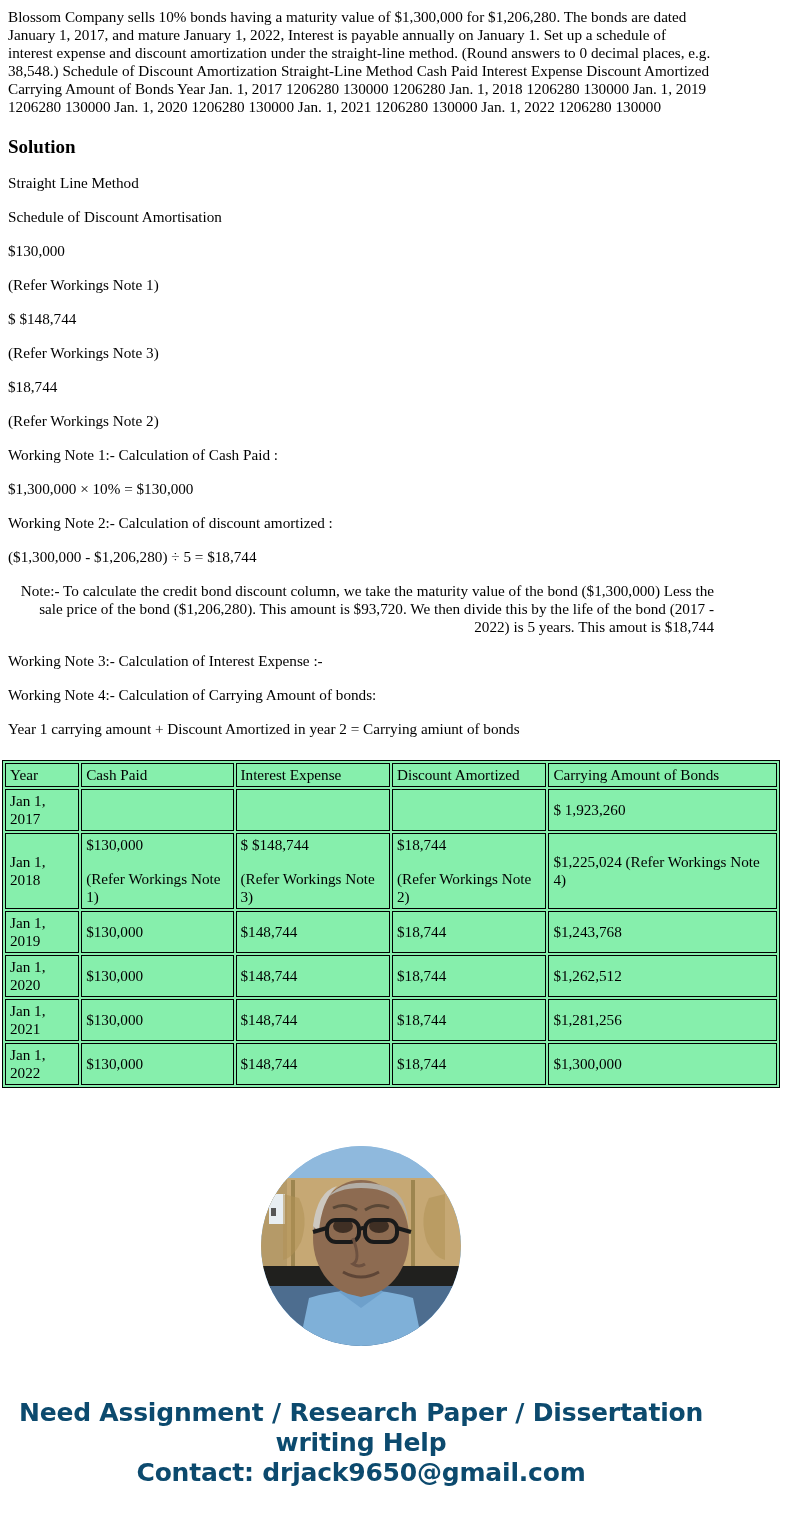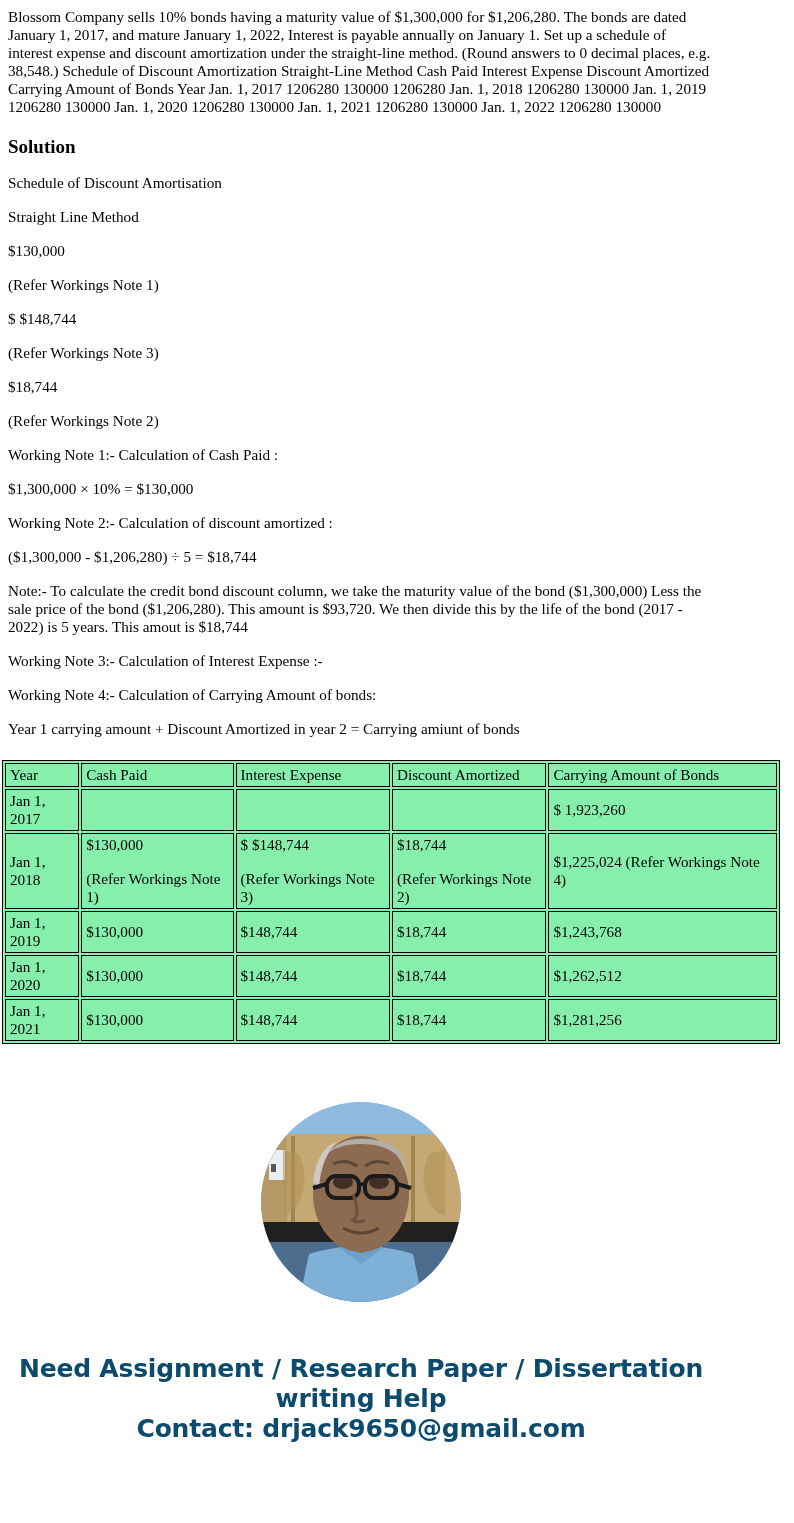--- a/index.html
+++ b/index.html
@@ -34,20 +34,21 @@
     line-height: 22px;
   }
   p.body-line {
     font-size: 15.2px;
     line-height: 18px;
     margin: 16px 0 0 0;
     padding: 0 8px;
   }
   p.body-line.wrap {
     margin-top: 16px;
+    text-align: right;
   }
 
   
   .amort-table {
     margin: 22px 8px 0 2px;
     border-collapse: separate;
     border-spacing: 2px;
     border: 1px solid #000;
     width: 778px;
     table-layout: fixed;
@@ -112,22 +113,22 @@
 </style>
 </head>
 <body>
 
 <div class="page">
 
   <p class="intro">Blossom Company sells 10% bonds having a maturity value of $1,300,000 for $1,206,280. The bonds are dated January 1, 2017, and mature January 1, 2022, Interest is payable annually on January 1. Set up a schedule of interest expense and discount amortization under the straight-line method. (Round answers to 0 decimal places, e.g. 38,548.) Schedule of Discount Amortization Straight-Line Method Cash Paid Interest Expense Discount Amortized Carrying Amount of Bonds Year Jan. 1, 2017 1206280 130000 1206280 Jan. 1, 2018 1206280 130000 Jan. 1, 2019 1206280 130000 Jan. 1, 2020 1206280 130000 Jan. 1, 2021 1206280 130000 Jan. 1, 2022 1206280 130000</p>
 
   <h2 class="solution-heading">Solution</h2>
 
+  <p class="body-line">Straight Line Method</p>
   <p class="body-line">Schedule of Discount Amortisation</p>
-  <p class="body-line">Straight Line Method</p>
   <p class="body-line">$130,000</p>
   <p class="body-line">(Refer Workings Note 1)</p>
   <p class="body-line">$ $148,744</p>
   <p class="body-line">(Refer Workings Note 3)</p>
   <p class="body-line">$18,744</p>
   <p class="body-line">(Refer Workings Note 2)</p>
   <p class="body-line">Working Note 1:- Calculation of Cash Paid :</p>
   <p class="body-line">$1,300,000 × 10% = $130,000</p>
   <p class="body-line">Working Note 2:- Calculation of discount amortized :</p>
   <p class="body-line">($1,300,000 - $1,206,280) ÷ 5 = $18,744</p>
@@ -192,20 +193,27 @@
         <td>$148,744</td>
         <td>$18,744</td>
         <td>$1,262,512</td>
       </tr>
       <tr class="r-plain">
         <td>Jan 1, 2021</td>
         <td>$130,000</td>
         <td>$148,744</td>
         <td>$18,744</td>
         <td>$1,281,256</td>
+      </tr>
+      <tr class="r-plain">
+        <td>Jan 1, 2022</td>
+        <td>$130,000</td>
+        <td>$148,744</td>
+        <td>$18,744</td>
+        <td>$1,300,000</td>
       </tr>
     </tbody>
   </table>
 
   <div class="avatar-wrap">
     <div class="avatar">
       <svg width="200" height="200" viewBox="0 0 200 200">
         <defs>
           <clipPath id="circleClip">
               <circle cx="100" cy="100" r="100"></circle>

